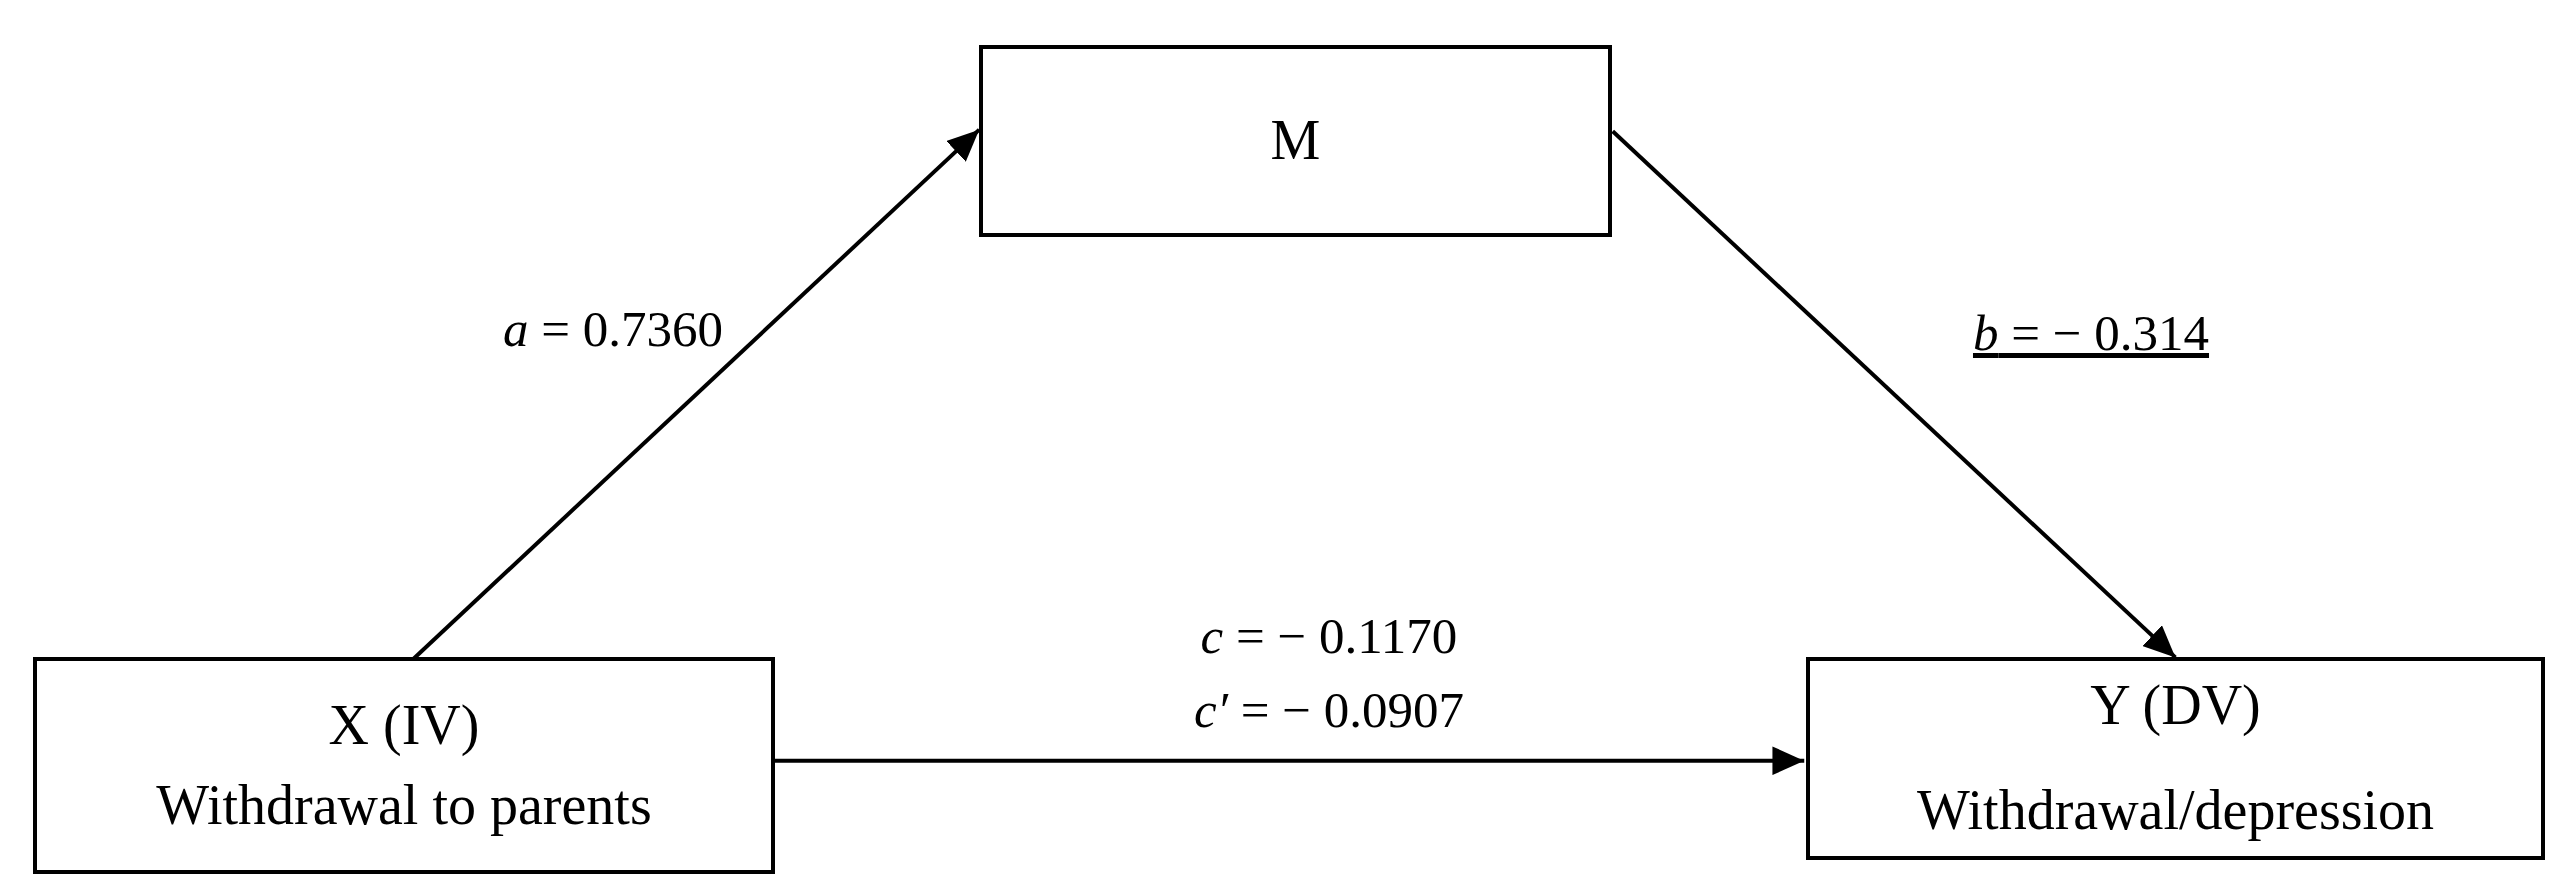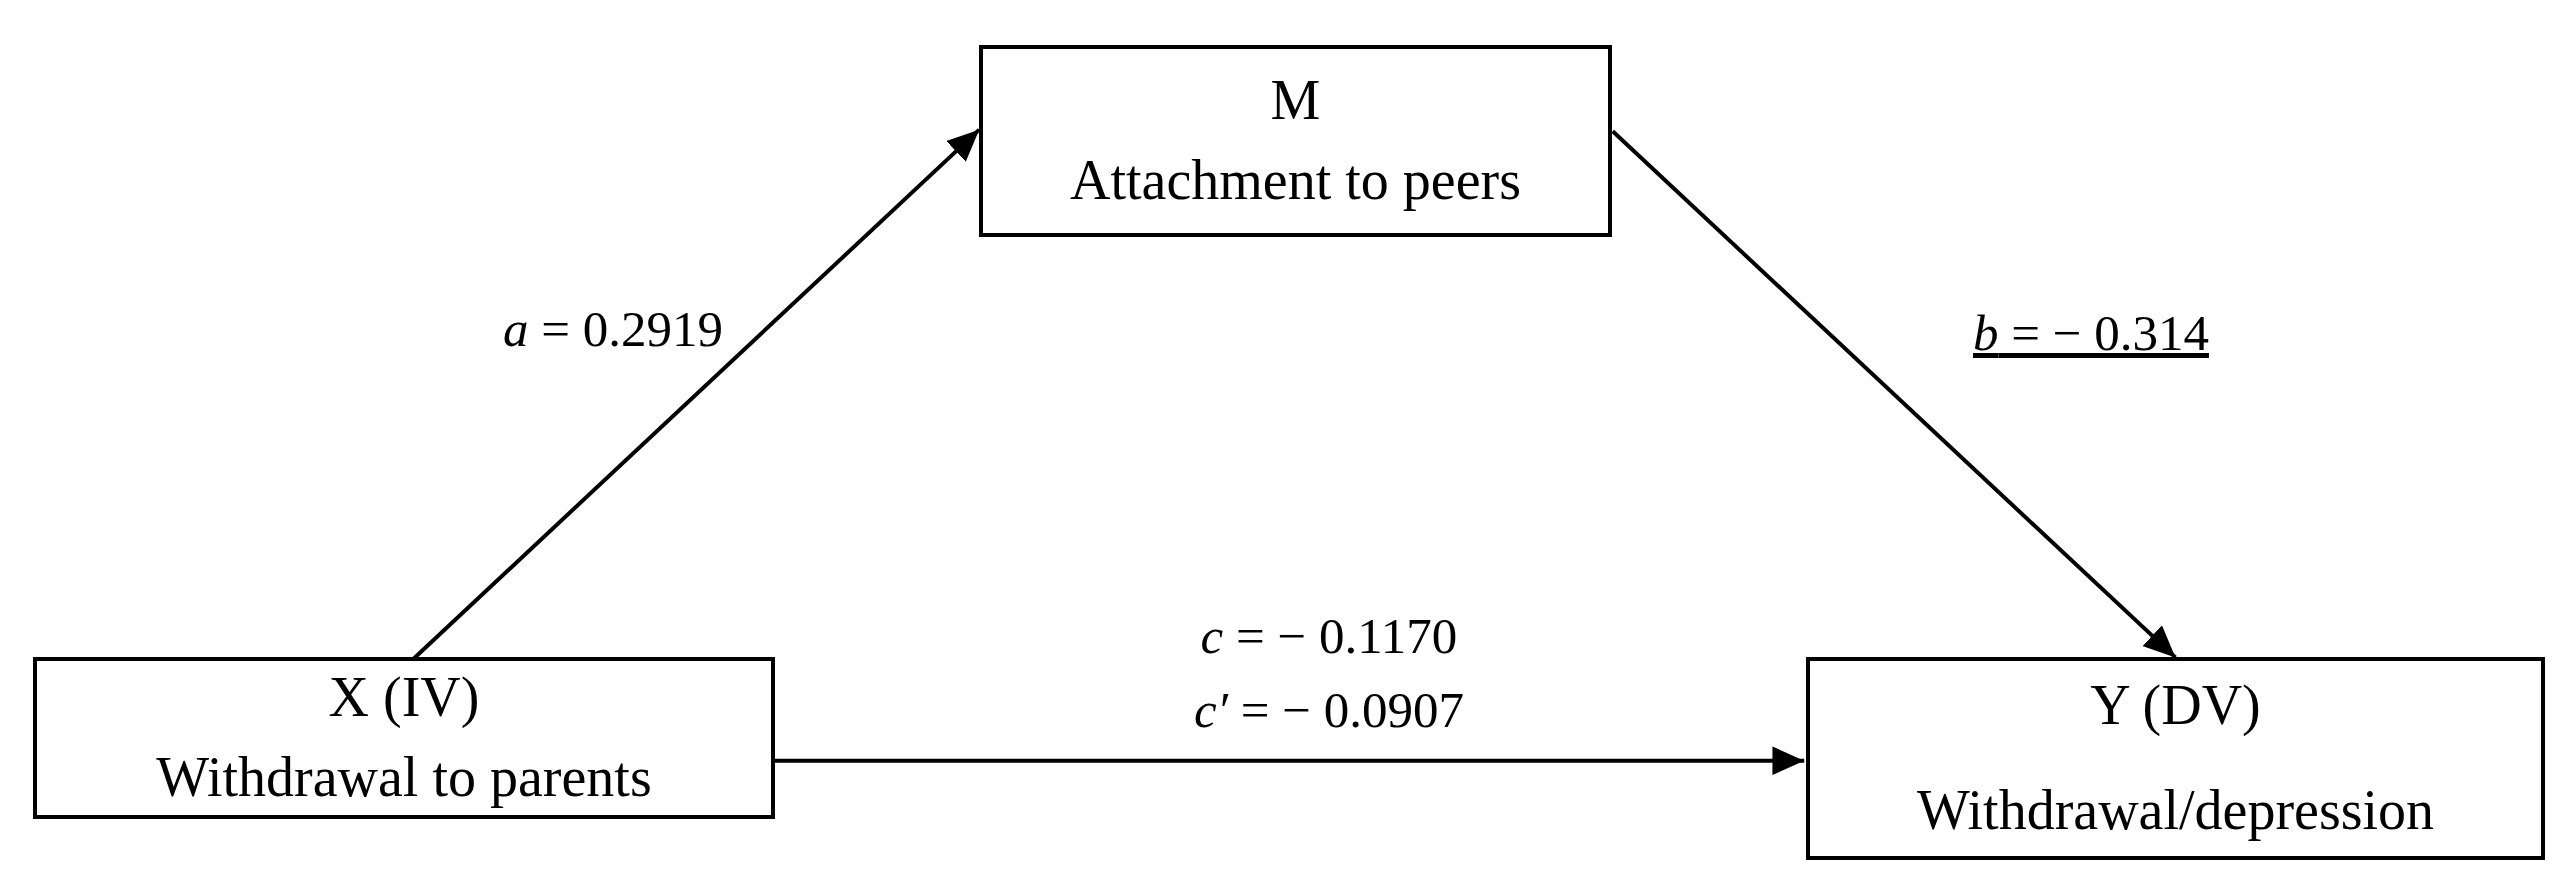--- a/index.html
+++ b/index.html
@@ -35,21 +35,21 @@
     display: flex;
     flex-direction: column;
     align-items: center;
     justify-content: center;
     text-align: center;
     font-size: 56px;
     line-height: 1.42;
     color: #000000;
   }
   .node-m { left: 979px; top: 45px;  width: 633px; height: 192px; }
-  .node-x { left: 33px;   top: 657px; width: 742px; height: 162px; }
+  .node-x { left: 33px;   top: 657px; width: 742px; height: 217px; }
   .node-y { left: 1806px; top: 657px; width: 739px; height: 203px; gap: 25px; }
 
   .path-label {
     position: absolute;
     transform: translate(-50%, -50%);
     font-size: 51px;
     white-space: nowrap;
     color: #000000;
     text-align: center;
   }
@@ -72,35 +72,34 @@
         <path d="M0,0 L40,18 L0,36 Z" fill="#000000"></path>
       </marker>
     </defs>
     <line x1="520" y1="829" x2="1232" y2="163" stroke="#000000" stroke-width="5" marker-end="url(#arrowhead)"></line>
     <line x1="2029" y1="165" x2="2737" y2="827" stroke="#000000" stroke-width="5" marker-end="url(#arrowhead)"></line>
     <line x1="975" y1="957" x2="2270" y2="957" stroke="#000000" stroke-width="5" marker-end="url(#arrowhead)"></line>
   </svg>
 
   <div class="node node-m">
     <span>M</span>
-    <span>Attachment to peers</span>
   </div>
 
   <div class="node node-x">
     <span>X (IV)</span>
     <span>Withdrawal to parents</span>
   </div>
 
   <div class="node node-y">
     <span>Y (DV)</span>
     <span>Withdrawal/depression</span>
   </div>
 
   <div class="path-label label-a">
-    <i>a</i><span> = 0.2919</span>
+    <i>a</i><span> = 0.7360</span>
   </div>
 
   <div class="path-label label-b">
     <i>b</i><span> = − 0.314</span>
   </div>
 
   <div class="path-label label-c">
     <span class="c-line">
       <i>c</i><span> = − 0.1170</span>
     </span>

